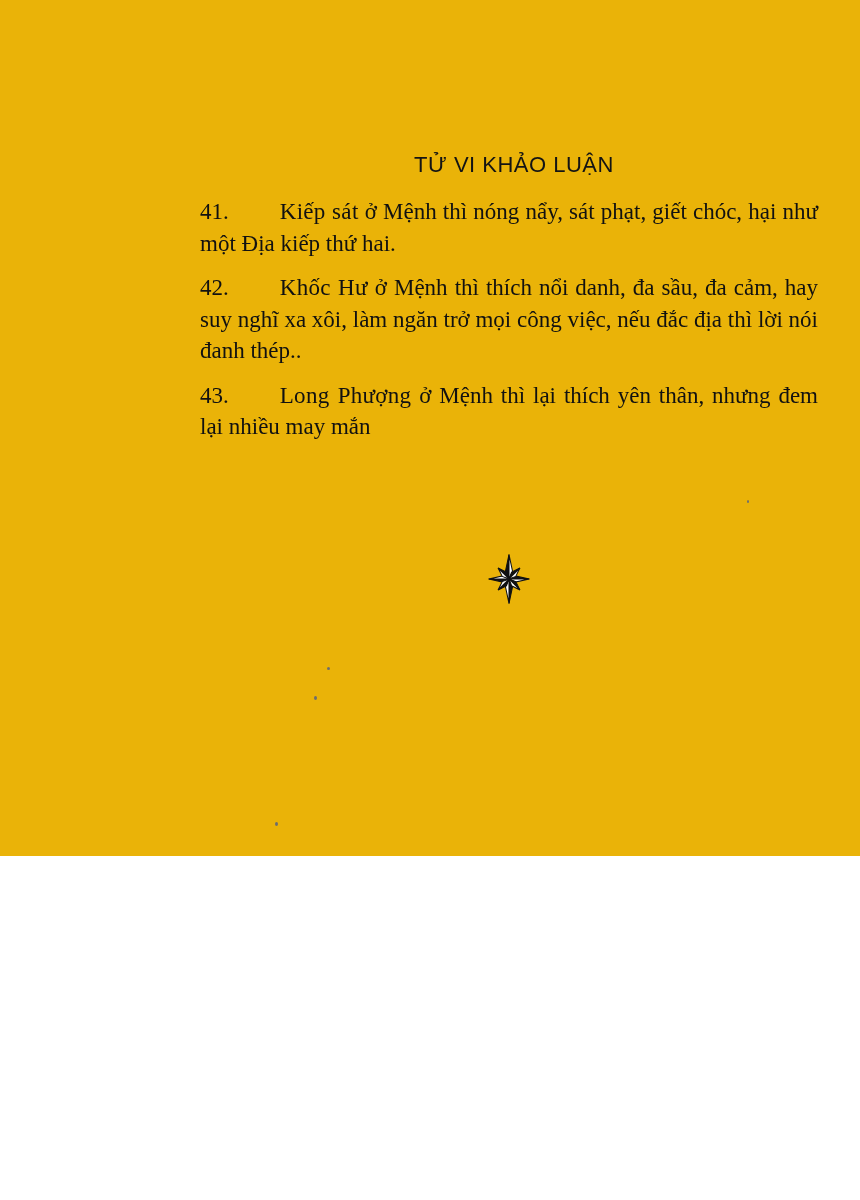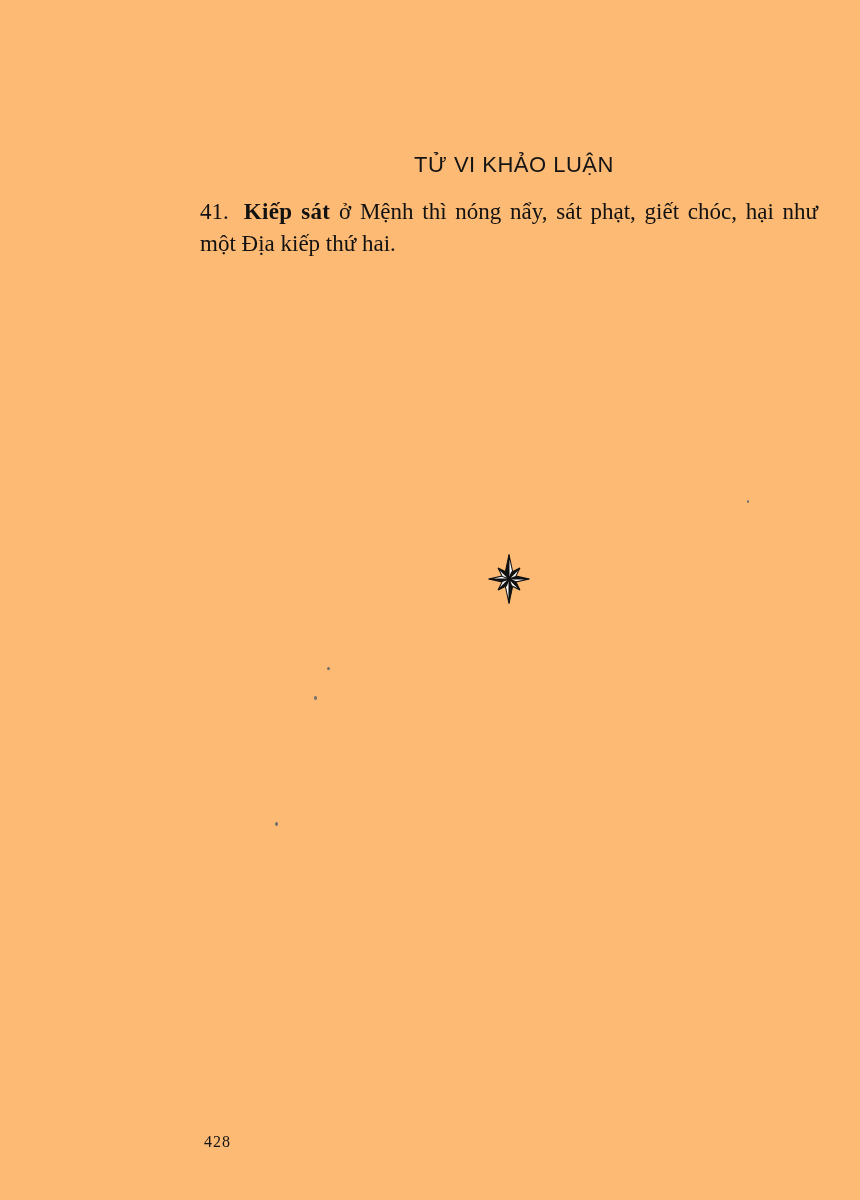--- a/index.html
+++ b/index.html
@@ -1,21 +1,21 @@
 <!DOCTYPE html>
 <html><head>
 <meta charset="utf-8">
 <style>
   * { margin: 0; padding: 0; box-sizing: border-box; }
   html, body { background: #ffffff; }
   .page {
     position: relative;
     width: 860px;
-    height: 1200px;
-    background: #fdba74;
+    height: 856px;
+    background: #eab308;
     font-family: "Liberation Serif", serif;
     color: #111111;
     overflow: hidden;
   }
   .running-head {
     position: absolute;
     top: 152px;
     left: 200px;
     width: 618px;
     text-align: center;
@@ -30,21 +30,21 @@
     position: absolute;
     top: 196px;
     left: 200px;
     width: 618px;
     font-size: 23px;
     line-height: 31.5px;
     text-align: justify;
   }
   .para { margin: 0 0 13px 0; }
   .num { margin-right: 15px; }
-  .term { font-weight: bold; letter-spacing: 0.3px; }
+  .term { font-weight: normal; letter-spacing: 0.3px; margin-left: 36px; }
   .ornament {
     position: absolute;
     left: 483px;
     top: 548px;
     width: 52px;
     height: 62px;
   }
   .page-number {
     position: absolute;
     left: 204px;
@@ -65,20 +65,22 @@
 </style>
 </head>
 <body>
 
 <div class="page">
 
   <div class="running-head">TỬ VI KHẢO LUẬN</div>
 
   <div class="body-text">
       <p class="para"><span class="num">41.</span><span class="term">Kiếp sát</span><span> ở Mệnh thì nóng nẩy, sát phạt, giết chóc, hại như một Địa kiếp thứ hai.</span></p>
+      <p class="para"><span class="num">42.</span><span class="term">Khốc Hư</span><span> ở Mệnh thì thích nổi danh, đa sầu, đa cảm, hay suy nghĩ xa xôi, làm ngăn trở mọi công việc, nếu đắc địa thì lời nói đanh thép..</span></p>
+      <p class="para"><span class="num">43.</span><span class="term">Long Phượng</span><span> ở Mệnh thì lại thích yên thân, nhưng đem lại nhiều may mắn</span></p>
     </div>
 
   <svg class="ornament" viewBox="0 0 100 100" xmlns="http://www.w3.org/2000/svg">
     <g stroke="#111111" stroke-width="2" stroke-linejoin="miter">
 
       <path d="M50,3 L43,36 L50,50 Z" fill="#111111"></path>
       <path d="M50,3 L57,36 L50,50 Z" fill="#ffffff"></path>
 
       <path d="M50,97 L57,64 L50,50 Z" fill="#111111"></path>
       <path d="M50,97 L43,64 L50,50 Z" fill="#ffffff"></path>

